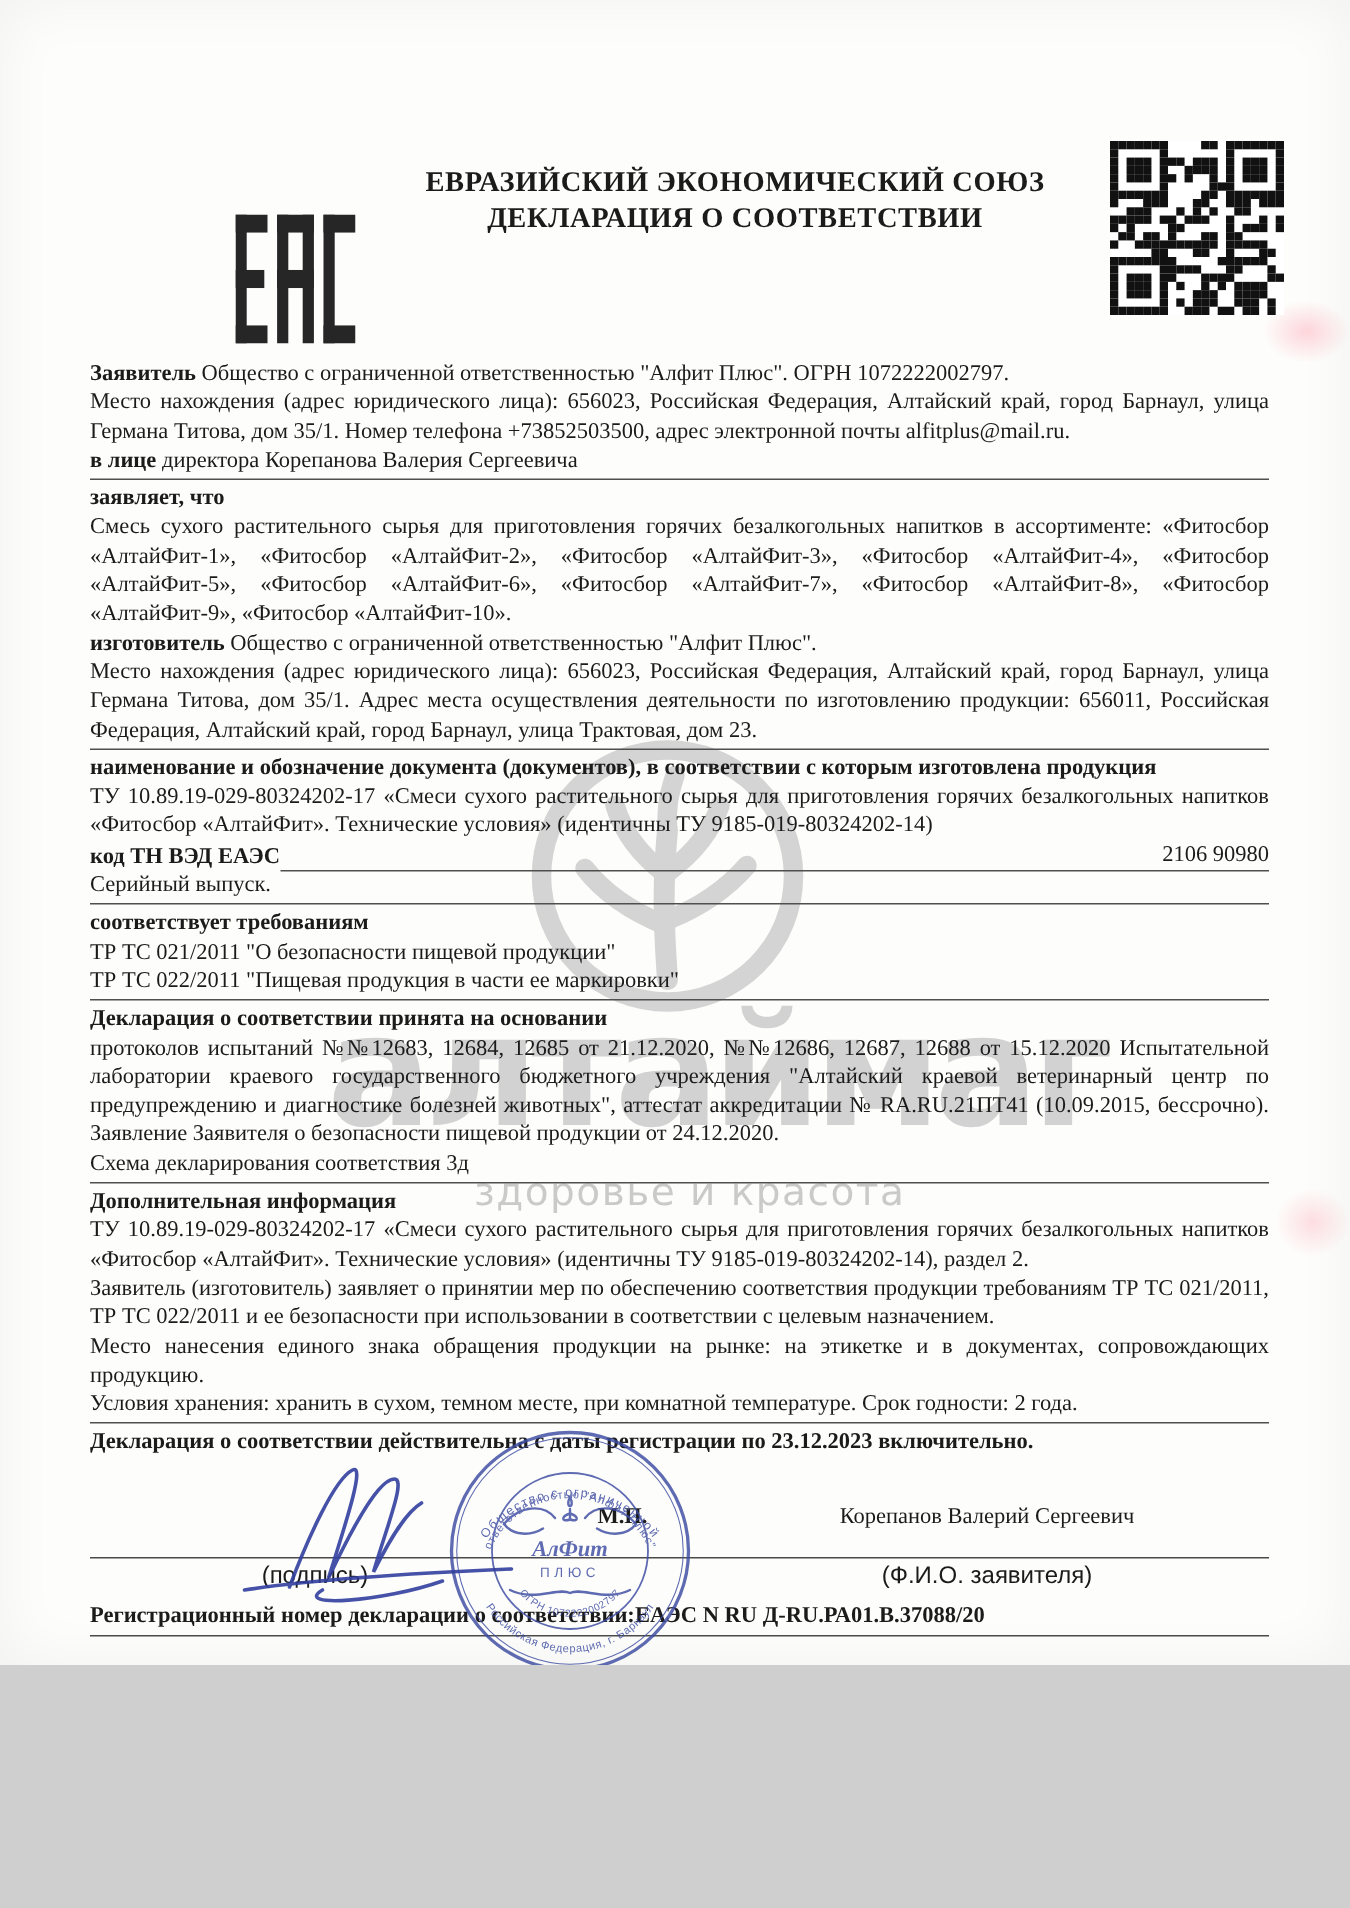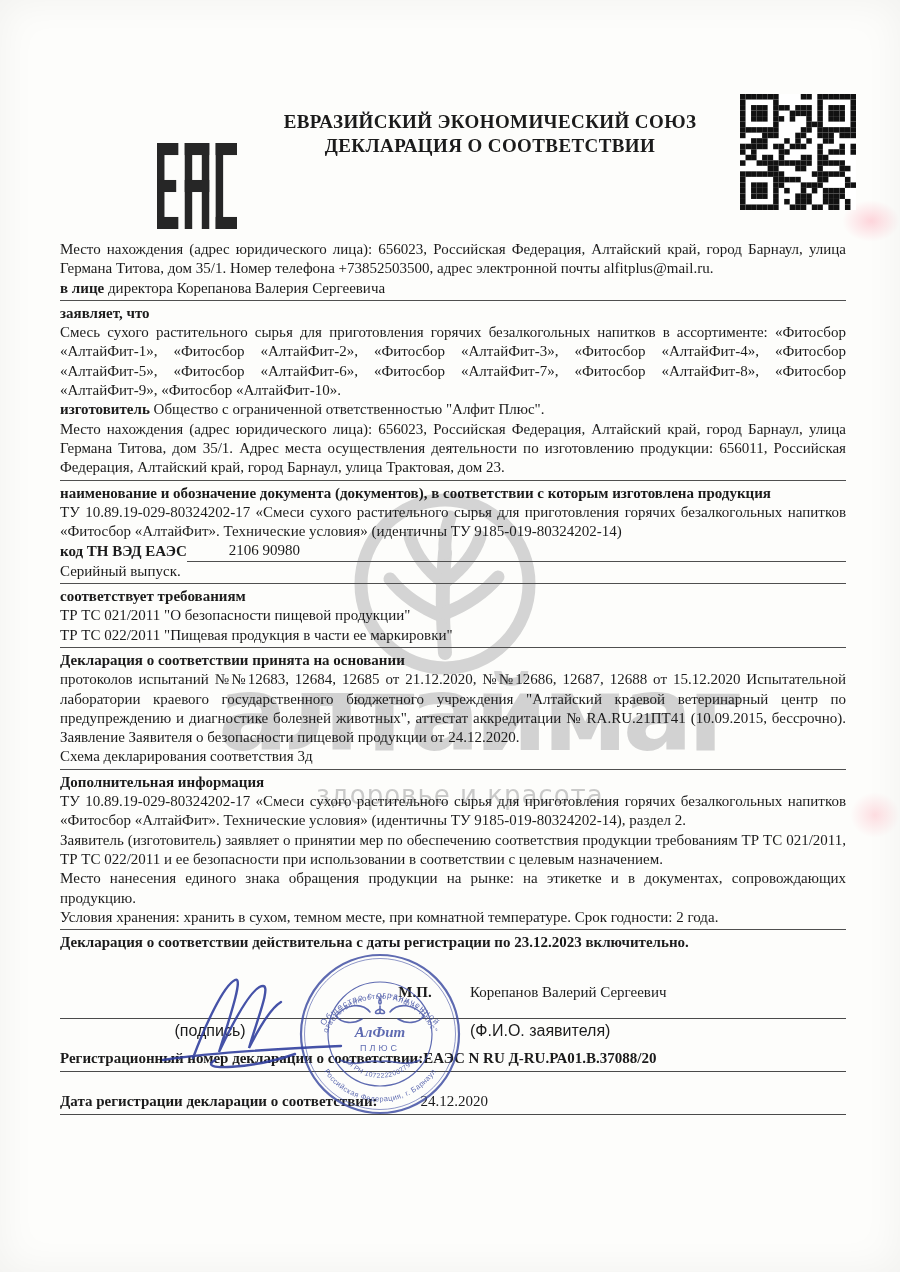--- a/index.html
+++ b/index.html
@@ -1,47 +1,47 @@
 <!DOCTYPE html>
 <html><head>
 <meta charset="utf-8">
 <style>
   html,body{margin:0;padding:0;background:#cfcfcf;}
-  .page{position:relative;width:900px;height:1272px;margin:0 auto;background:#fdfdfb;
+  .page{position:relative;width:900px;height:1110px;margin:0 auto;background:#fdfdfb;
         font-family:"Liberation Serif","DejaVu Serif",serif;color:var(--ink,#1b1b1b);overflow:hidden;
         box-shadow:inset 0 0 40px rgba(0,0,0,.05);}
   
   .eac{position:absolute;left:157px;top:143px;width:80px;height:86px;}
   .doc-title{position:absolute;left:235px;top:110px;width:510px;text-align:center;
              font-weight:bold;font-size:19px;line-height:24px;letter-spacing:.4px;}
   .qr{position:absolute;left:740px;top:94px;width:116px;height:116px;}
   
   .wm{position:absolute;pointer-events:none;user-select:none;text-align:right;}
   .wm-logo{left:352px;top:491px;width:186px;height:186px;color:#c7c7c7;opacity:.75;}
   .wm-brand{left:218px;top:662px;font-family:"DejaVu Sans","Liberation Sans",sans-serif;
             font-weight:800;font-size:104px;line-height:104px;letter-spacing:-5px;
             color:var(--wm-gray,#b9b9b9);opacity:.62;}
   .wm-tagline{left:316px;top:780px;font-family:"DejaVu Sans","Liberation Sans",sans-serif;
               font-size:26px;letter-spacing:1px;color:var(--wm-gray,#b9b9b9);opacity:.75;}
   
   .content{position:absolute;left:60px;top:240px;width:786px;font-size:15px;line-height:19.3px;}
   .content p{margin:0;text-align:justify;}
   .b{font-weight:bold;}
   .rule{height:0;border-bottom:1.5px solid #4f4f4f;margin:2px 0 3px 0;}
-  .code-row{display:flex;align-items:flex-end;}
+  .code-row{display:flex;align-items:flex-end;text-align:right;}
   .code-label{font-weight:bold;white-space:nowrap;}
   .code-fill{flex:1;border-bottom:1.5px solid #4f4f4f;padding-left:42px;}
   .validity{margin-top:32px;font-weight:bold;}
   .sig-row{display:flex;align-items:flex-end;margin-top:16px;height:34px;
            border-bottom:1.6px solid #4a4a4a;padding-bottom:16px;}
   .cap-row{display:flex;margin-top:2px;font-family:"Liberation Sans","DejaVu Sans",sans-serif;
            font-size:16px;}
   .col-sign{flex:0 0 300px;text-align:center;}
   .col-mp{flex:0 0 110px;text-align:center;}
-  .col-name{flex:1;}
+  .col-name{flex:1;text-align:center;}
   .reg-row,.date-row{display:flex;border-bottom:1.6px solid #4a4a4a;padding-bottom:3px;font-weight:bold;}
   .reg-row{margin-top:8px;}
   .reg-value{font-weight:bold;}
   .date-row{margin-top:20px;gap:13px;}
   .date-value{margin-left:30px;font-weight:normal;}
   
   .stamp{position:absolute;left:296px;top:950px;width:168px;height:168px;color:var(--stamp-blue,#3c4ba1);opacity:.82;}
   .autograph{position:absolute;left:145px;top:956px;width:212px;height:128px;color:var(--sig-blue,#32409f);opacity:.9;}
   .smudge{position:absolute;pointer-events:none;}
   .smudge-a{left:842px;top:200px;width:58px;height:42px;
@@ -339,20 +339,21 @@
         <path d="M94 90 C 110 78, 122 64, 128 46" stroke-width="13"></path>
         <path d="M93 62 C 92 48, 94 38, 98 26" stroke-width="13"></path>
       </g>
     </svg>
   </div>
   <div class="wm wm-brand">алтаймаг</div>
   <div class="wm wm-tagline">здоровье и красота</div>
 
   <div class="content">
 
+    <p><span class="b">Заявитель</span> <span>Общество с ограниченной ответственностью "Алфит Плюс". ОГРН 1072222002797.</span></p>
     <p>Место нахождения (адрес юридического лица): 656023, Российская Федерация, Алтайский край, город Барнаул, улица Германа Титова, дом 35/1. Номер телефона +73852503500, адрес электронной почты alfitplus@mail.ru.</p>
     <p><span class="b">в лице</span> <span>директора Корепанова Валерия Сергеевича</span></p>
     <div class="rule"></div>
 
     <p class="b">заявляет, что</p>
     <p>Смесь сухого растительного сырья для приготовления горячих безалкогольных напитков в ассортименте: «Фитосбор «АлтайФит-1», «Фитосбор «АлтайФит-2», «Фитосбор «АлтайФит-3», «Фитосбор «АлтайФит-4», «Фитосбор «АлтайФит-5», «Фитосбор «АлтайФит-6», «Фитосбор «АлтайФит-7», «Фитосбор «АлтайФит-8», «Фитосбор «АлтайФит-9», «Фитосбор «АлтайФит-10».</p>
     <p><span class="b">изготовитель</span> <span>Общество с ограниченной ответственностью "Алфит Плюс".</span></p>
     <p>Место нахождения (адрес юридического лица): 656023, Российская Федерация, Алтайский край, город Барнаул, улица Германа Титова, дом 35/1. Адрес места осуществления деятельности по изготовлению продукции: 656011, Российская Федерация, Алтайский край, город Барнаул, улица Трактовая, дом 23.</p>
     <div class="rule"></div>
 

